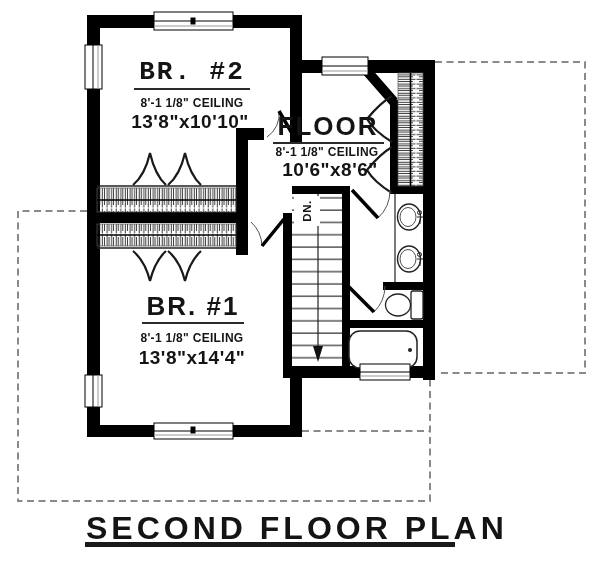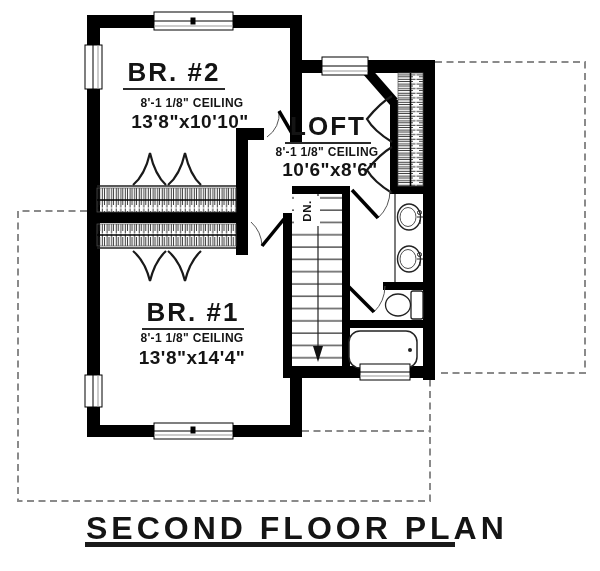--- a/index.html
+++ b/index.html
@@ -179,33 +179,33 @@
       <rect x="191" y="427" width="4" height="6" fill="#000"></rect>
     </g>
     <g>
       <rect x="360" y="364" width="50" height="16" fill="#fff"></rect>
       <line x1="360" y1="372" x2="410" y2="372"></line>
       <line x1="360" y1="376" x2="410" y2="376" stroke="#999"></line>
     </g>
   </g>
 </svg>
 
-<div class="lbl room-name" style="left:94px;top:59px;width:160px;">
+<div class="lbl room-name" style="left:112px;top:59px;width:160px;font-family:Liberation Mono, monospace;">
   <span class="u">BR. #2</span>
 </div>
 <div class="lbl ceiling" style="left:112px;top:97px;width:160px;">8'-1 1/8" CEILING</div>
 <div class="lbl dims" style="left:110px;top:112px;width:160px;">13'8"x10'10"</div>
 
 <div class="lbl room-name" style="left:258px;top:113px;width:140px;">
-  <span class="u">LOFT</span>
+  <span class="u">FLOOR</span>
 </div>
 <div class="lbl ceiling" style="left:252px;top:146px;width:150px;">8'-1 1/8" CEILING</div>
 <div class="lbl dims" style="left:254px;top:160px;width:152px;">10'6"x8'6"</div>
 
-<div class="lbl room-name" style="left:113px;top:299px;width:160px;">
+<div class="lbl room-name" style="left:113px;top:293px;width:160px;">
   <span class="u">BR. #1</span>
 </div>
 <div class="lbl ceiling" style="left:112px;top:332px;width:160px;">8'-1 1/8" CEILING</div>
 <div class="lbl dims" style="left:112px;top:348px;width:160px;">13'8"x14'4"</div>
 
 <div class="lbl dn-label" style="left:292px;top:198px;width:28px;height:26px;line-height:26px;">DN.</div>
 
 <div class="plan-title">SECOND FLOOR PLAN</div>
 <div class="title-underline"></div>
 

